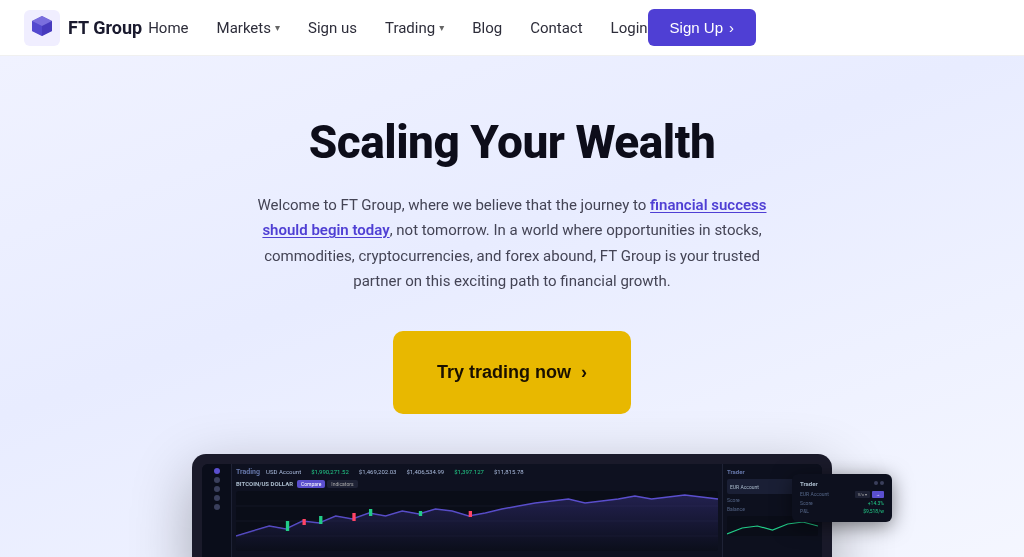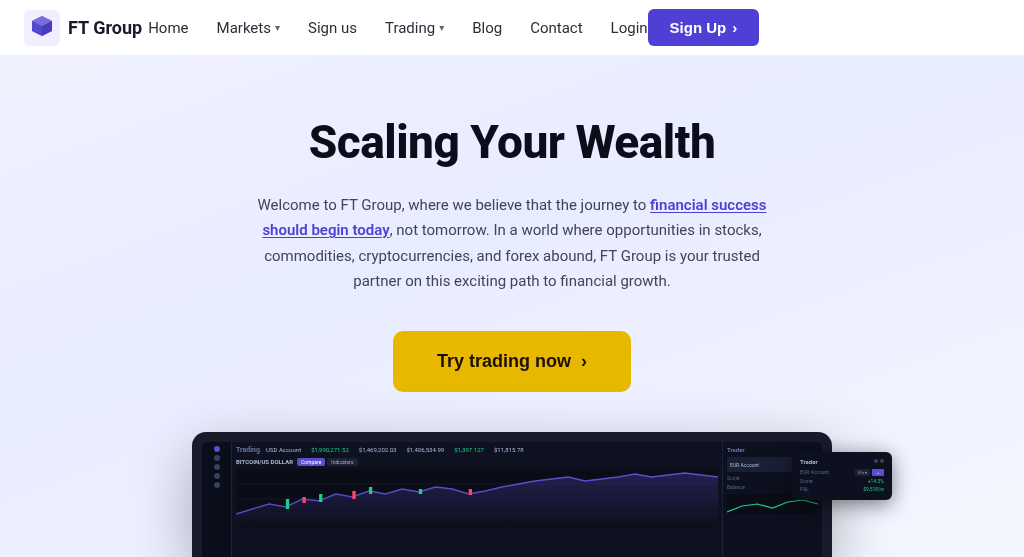--- a/index.html
+++ b/index.html
@@ -68,21 +68,21 @@
       color: #666;
     }
 
     .navbar-signup {
       background: #4f3fd4;
       color: white;
       border: none;
       padding: 10px 22px;
       border-radius: 6px;
       font-size: 15px;
-      font-weight: 700;
+      font-weight: 400;
       cursor: pointer;
       display: flex;
       align-items: center;
       gap: 6px;
     }
 
     
     .hero {
       background: linear-gradient(160deg, #f0f2ff 0%, #e8ecff 40%, #f5f7ff 100%);
       min-height: 501px;
@@ -123,21 +123,21 @@
       color: #4f3fd4;
       font-weight: 600;
       text-decoration: underline;
       text-underline-offset: 2px;
     }
 
     .cta-button {
       background: #e8b800;
       color: #1a1000;
       border: none;
-      padding: 20px 44px;
+      padding: 31px 44px;
       border-radius: 10px;
       font-size: 18px;
       font-weight: 700;
       cursor: pointer;
       display: inline-flex;
       align-items: center;
       gap: 10px;
       margin-bottom: 40px;
     }
 

